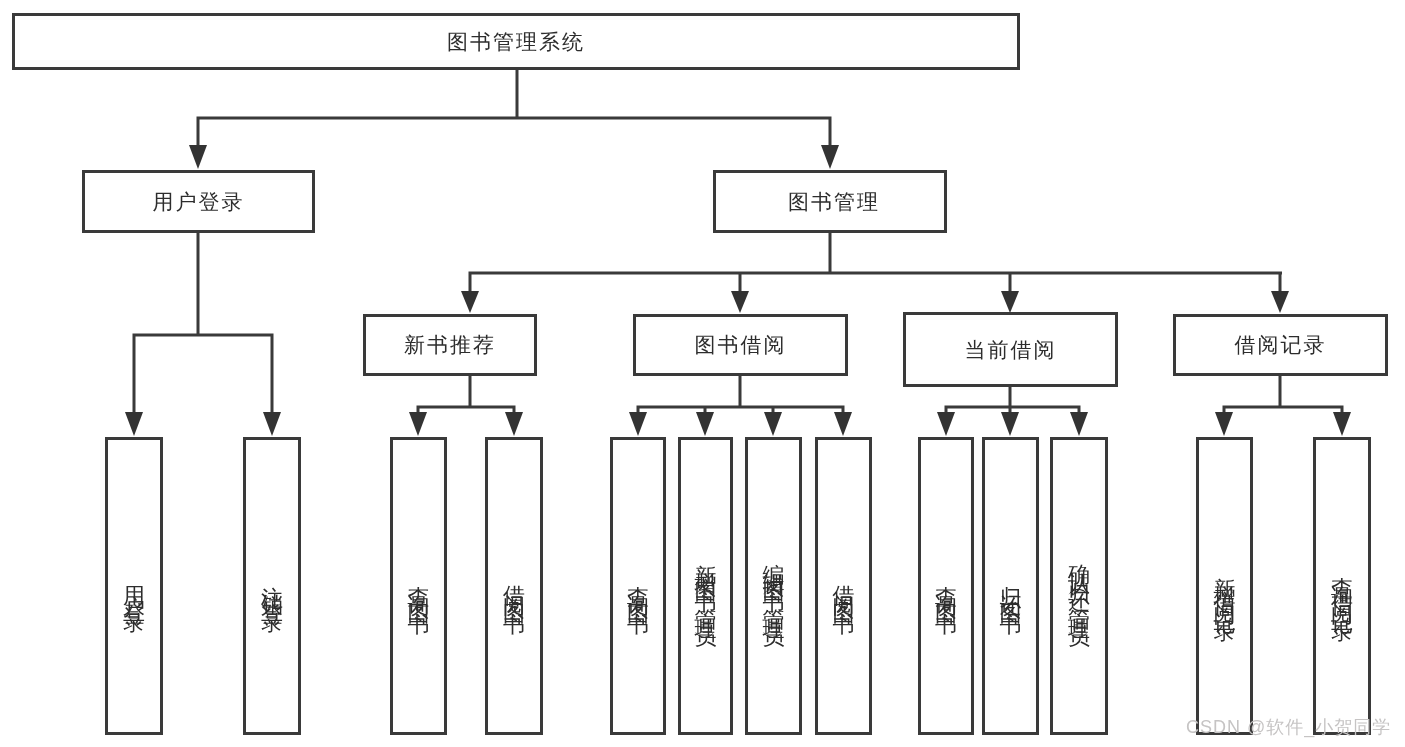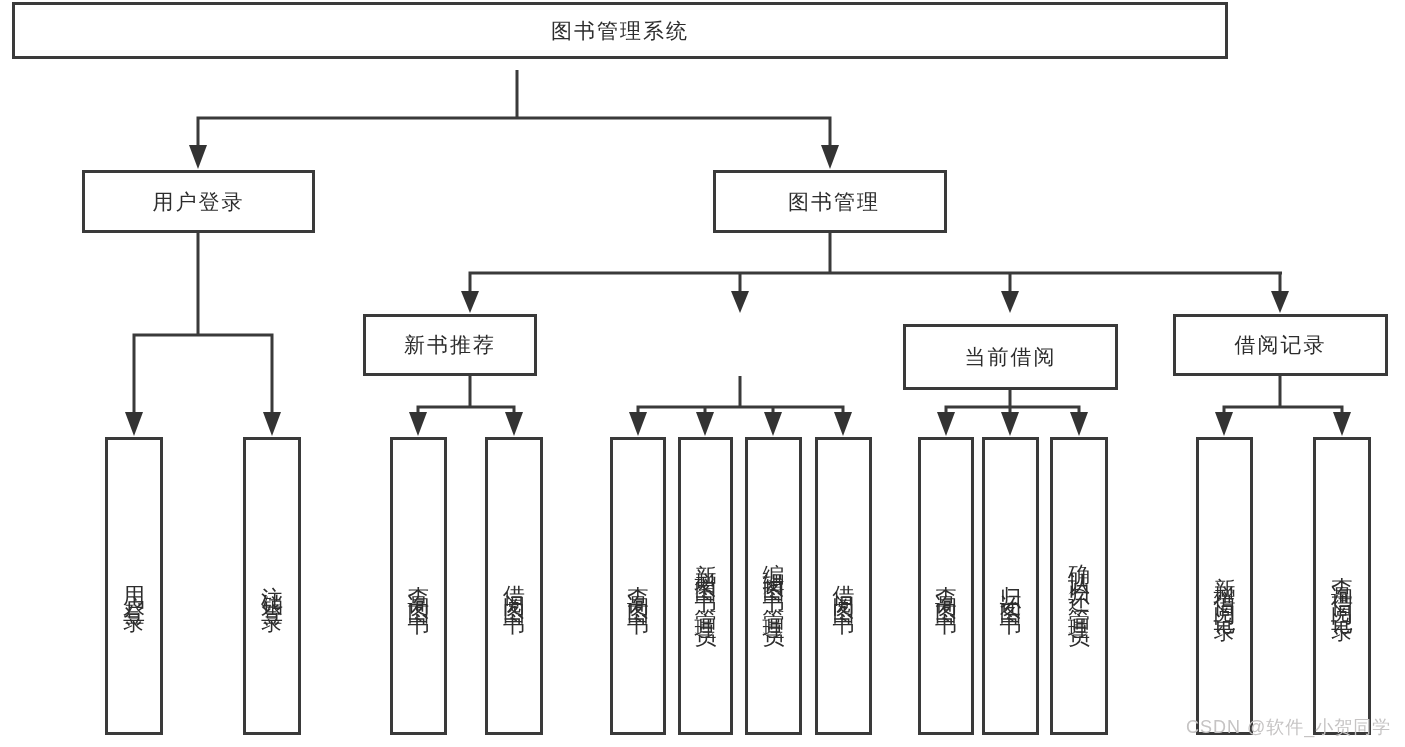--- a/index.html
+++ b/index.html
@@ -74,27 +74,28 @@
       <polygon points="1070,412 1088,412 1079,436"></polygon>
     </g>
 
     <g>
       <path d="M1280 376 V407 M1222.5 407 H1343.5 M1224 407 V414 M1342 407 V414"></path>
       <polygon points="1215,412 1233,412 1224,436"></polygon>
       <polygon points="1333,412 1351,412 1342,436"></polygon>
     </g>
   </svg>
 
-  <div class="box node" style="left:12px;top:2px;width:1216px;height:57px;">图书管理系统</div>
+  <div class="box node" style="left:12px;top:13px;width:1008px;height:57px;">图书管理系统</div>
 
   <div class="box node" style="left:82px;top:170px;width:233px;height:63px;">用户登录</div>
   <div class="box node" style="left:713px;top:170px;width:234px;height:63px;padding-left:8px;">图书管理</div>
 
   <div class="box node" style="left:363px;top:314px;width:174px;height:62px;">新书推荐</div>
-  <div class="box node" style="left:903px;top:324px;width:215px;height:66px;">当前借阅</div>
+  <div class="box node" style="left:633px;top:314px;width:215px;height:62px;">图书借阅</div>
+  <div class="box node" style="left:903px;top:312px;width:215px;height:75px;">当前借阅</div>
   <div class="box node" style="left:1173px;top:314px;width:215px;height:62px;">借阅记录</div>
 
   <div class="box leaf" style="left:105px;width:58px;">
     <span class="vtext">用户登录</span>
   </div>
   <div class="box leaf" style="left:243px;width:58px;">
     <span class="vtext">注销登录</span>
   </div>
 
   <div class="box leaf" style="left:390px;width:57px;">

